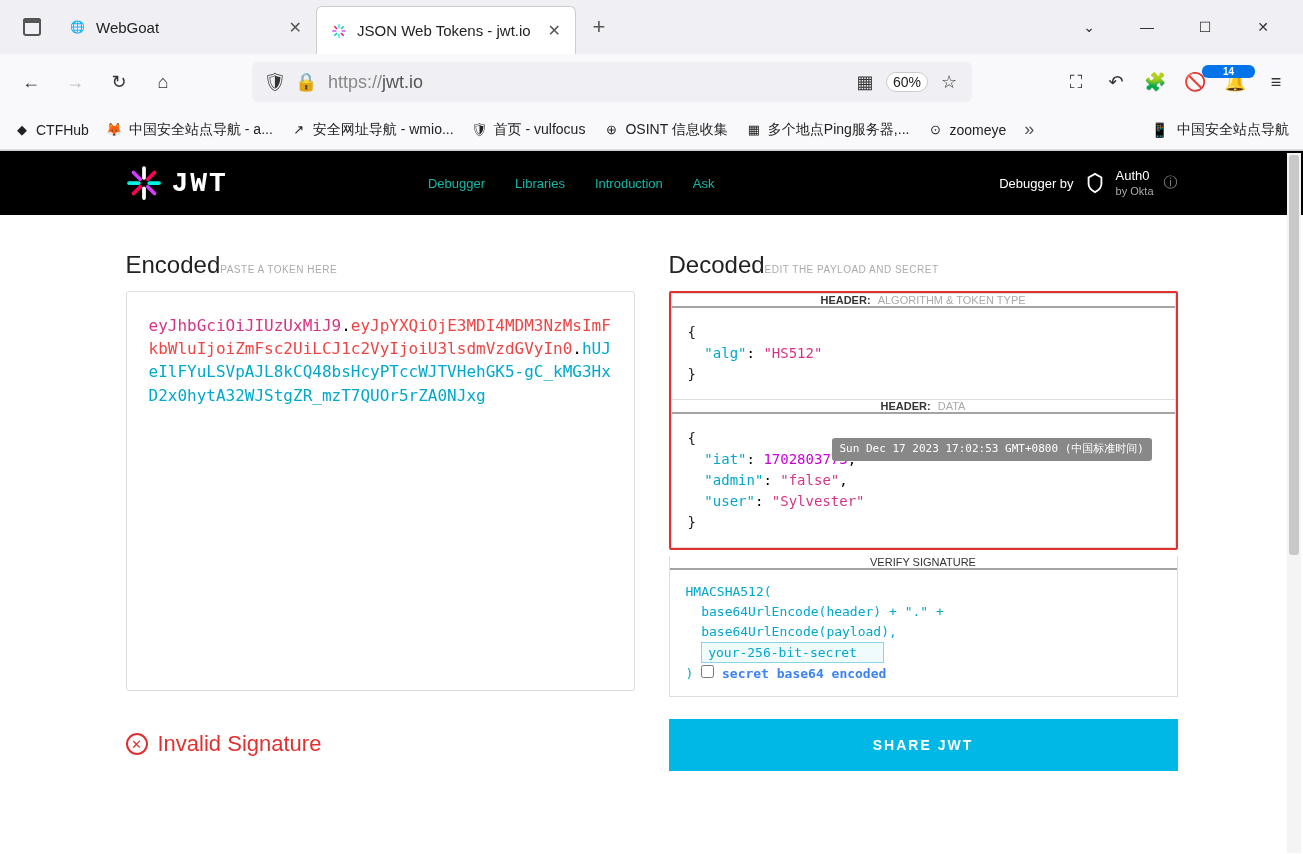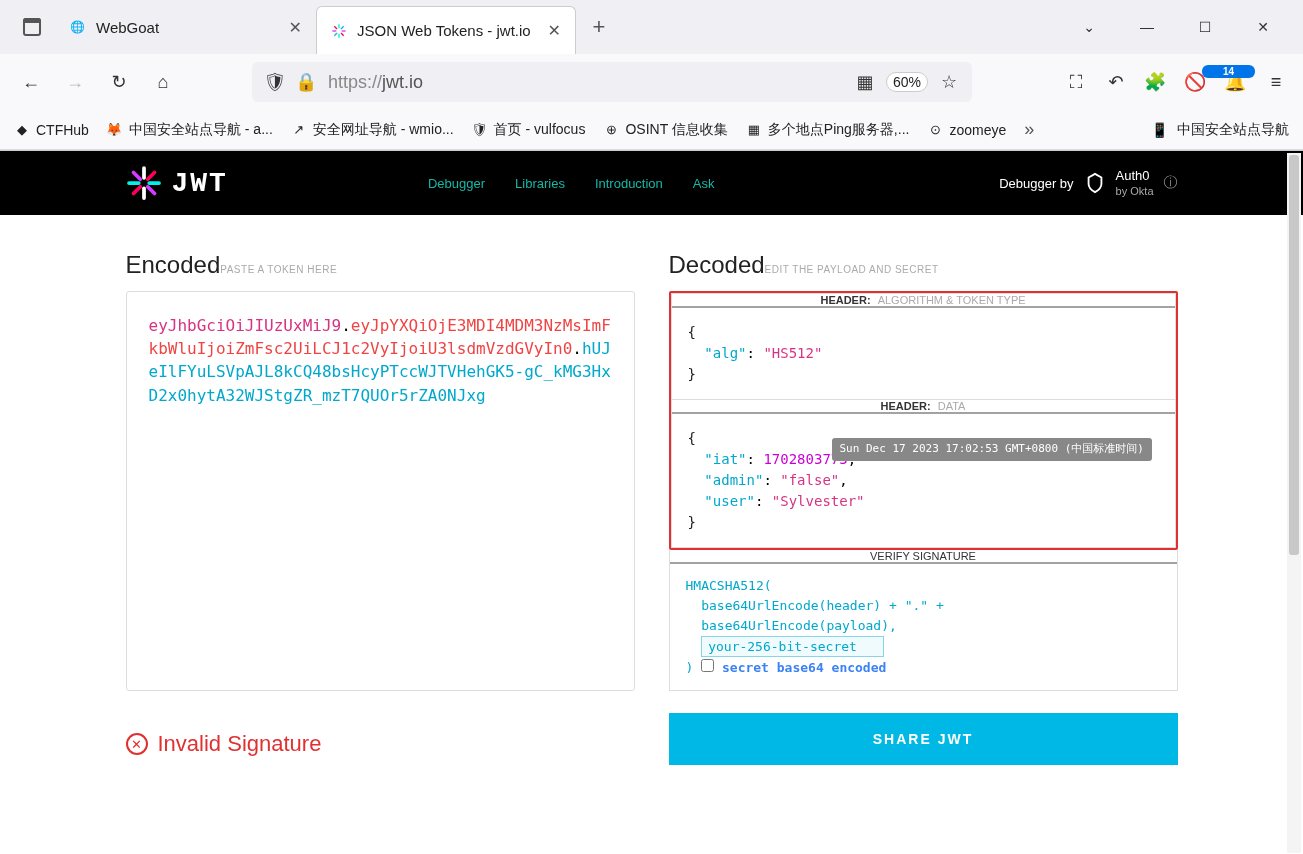--- a/index.html
+++ b/index.html
@@ -67,21 +67,21 @@
 .decoded-section + .decoded-section { border-top:none;}
 .sec-head { padding:0 12px; font-size:11px; color:#333; border-bottom:2px solid #a3a3a3; background:#fff;text-align:center;}
 .sec-head .muted { color:#aaa; margin-left:4px;}
 .sec-body { padding:14px 16px; font-family:"Consolas","Menlo",monospace; font-size:14px; line-height:1.5; position:relative;}
 .json-brace { color:#222; }
 .json-key { color:#00a8cc; }
 .json-val-str { color:#d63384; }
 .json-val-num { color:#cc00d6; }
 .tooltip { position:absolute; background:#888; color:#fff; font-size:11px; padding:3px 8px; border-radius:3px; white-space:nowrap; top:24px; left:160px;}
 
-.sig-section { border:1px solid #ddd; border-top:none; }
+.sig-section { border:1px solid #ddd; border-top:none; margin-top: 6px;}
 .sig-body { padding: 12px 16px; font-family:"Consolas","Menlo",monospace; font-size:13px; line-height:1.55;}
 .sig-fn { color:#00a8cc;}
 .sig-input { border:1px solid #88d4e8; background:#f0fbfe; color:#00a8cc; padding:2px 6px; font-family:inherit; font-size:13px; display:inline-block;}
 .sig-check-label { color:#3b82f6; font-weight:600;}
 
 .invalid-sig { display:flex; align-items:center; gap:10px; color:#e03030; font-size:22px; margin-top:40px;}
 .invalid-sig .xicon { width:22px; height:22px; border:2px solid #e03030; border-radius:50%; display:inline-flex; align-items:center; justify-content:center; font-size:13px;}
 
 .share-btn { background:#00b8e6; color:#fff; text-align:center; padding:18px 0; font-size:14px; letter-spacing:2px; font-weight:600; margin-top:22px; cursor:pointer;}
 

